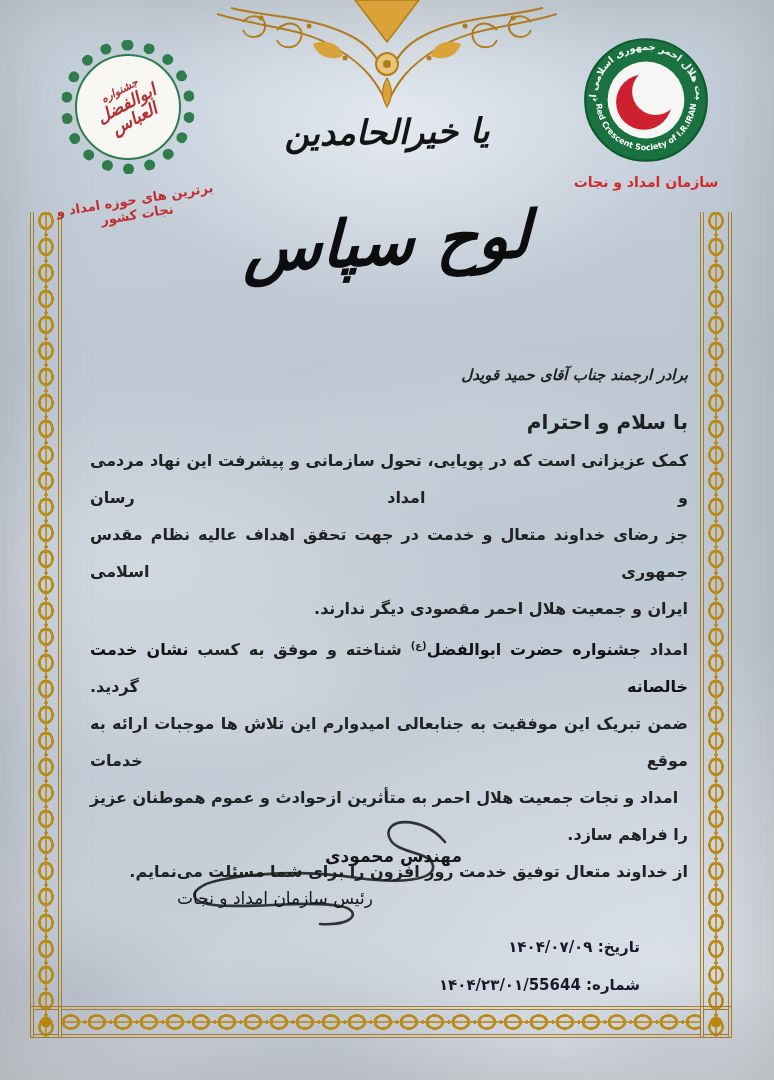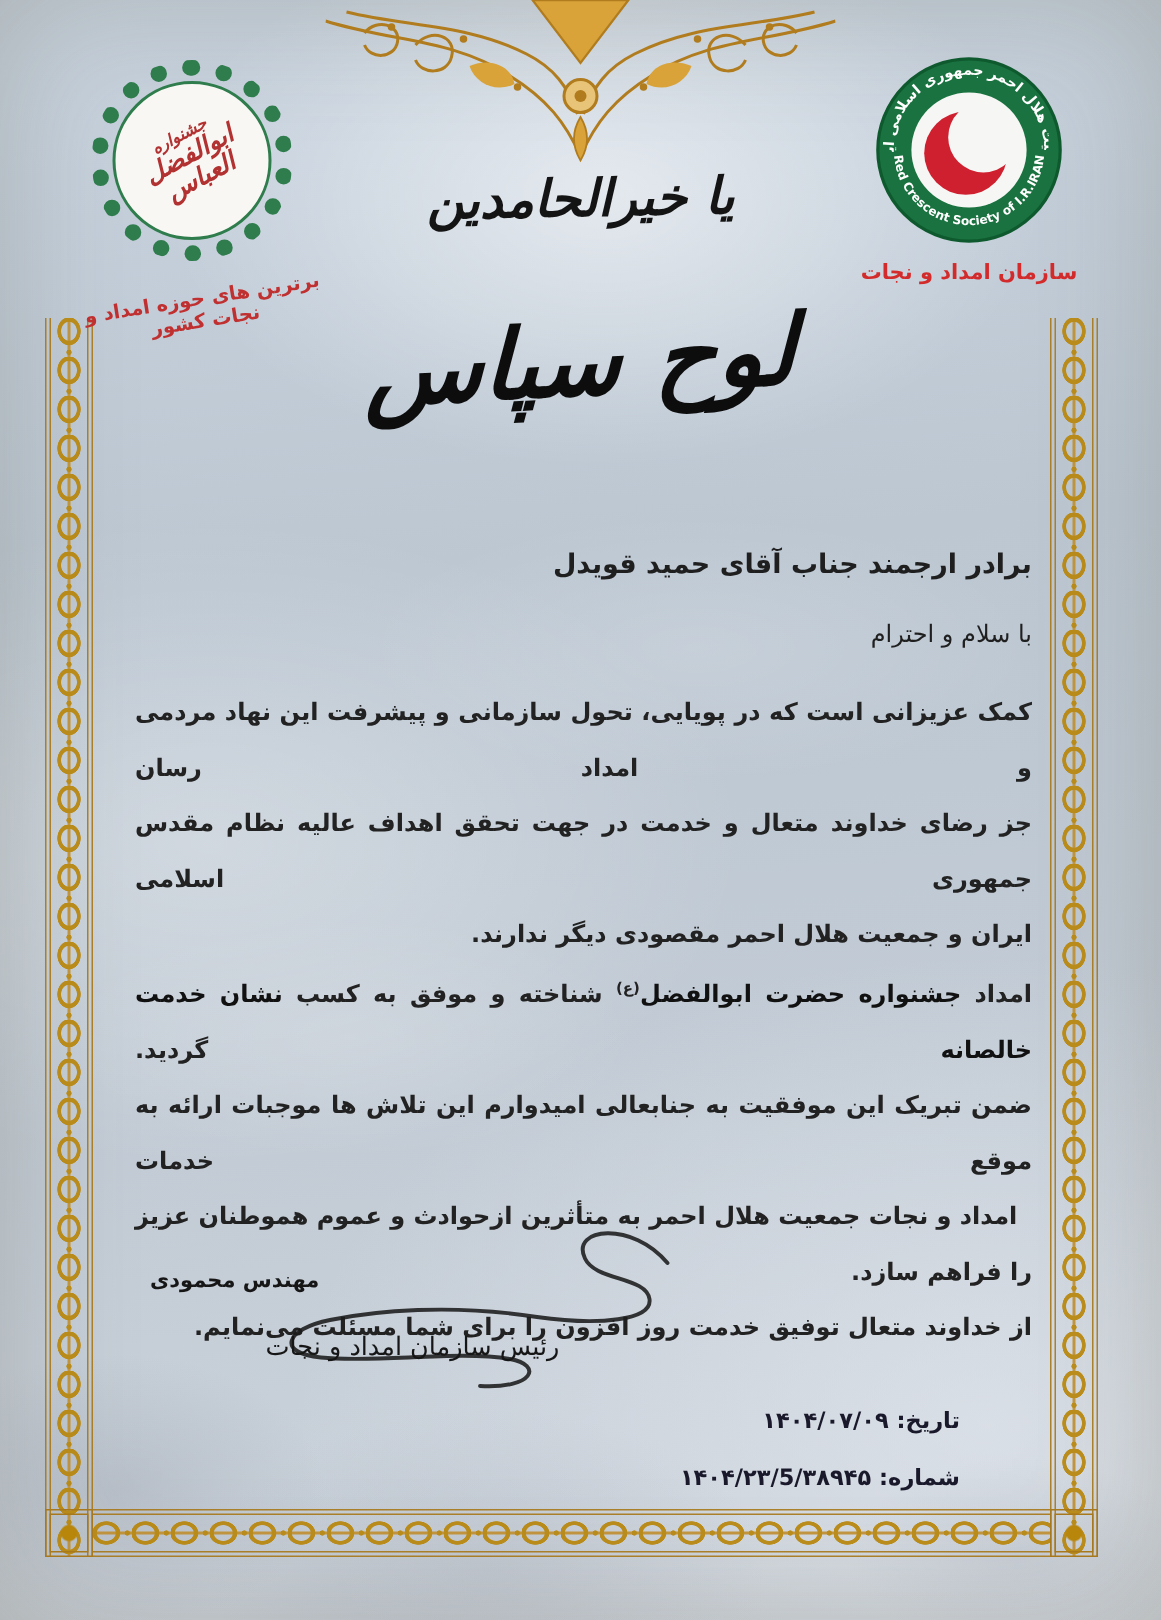--- a/index.html
+++ b/index.html
@@ -99,33 +99,33 @@
     font-size:15px;font-weight:bold;color:#30343b;white-space:nowrap;direction:rtl;
   }
   .main-title{
     position:absolute;top:204px;left:50%;transform:translateX(-50%) rotate(-3deg) skewX(-4deg);
     font-family:"DejaVu Serif",serif;font-weight:bold;font-style:italic;
     font-size:64px;color:#0d0d0d;white-space:nowrap;
   }
 
   
   .content{position:absolute;left:90px;right:86px;top:366px;direction:rtl;}
-  .addressee{font-size:18px;font-weight:bold;margin-bottom:26px;}
-  .salutation{font-size:16px;font-weight:normal;margin-bottom:24px;}
+  .addressee{font-size:15px;font-weight:bold;margin-bottom:26px;font-style:italic;}
+  .salutation{font-size:20px;font-weight:bold;margin-bottom:8px;}
   .line{font-size:16px;font-weight:bold;line-height:37px;color:#222;
         text-align:justify;text-align-last:justify;}
   .line.ra{text-align:left;text-align-last:right;}
   .line b{font-weight:bold;color:#111;}
   .sup{font-size:10px;vertical-align:super;}
 
   
   .signature{position:absolute;left:100px;top:812px;width:350px;height:130px;}
   .signature svg{position:absolute;inset:0;}
-  .sig-name{position:absolute;top:34px;left:0;width:100%;text-align:left;
-            font-size:14px;font-weight:bold;color:#161616;direction:rtl;}
+  .sig-name{position:absolute;top:34px;left:12px;width:100%;text-align:right;
+            font-size:17px;font-weight:bold;color:#161616;direction:rtl;}
   .sig-title{position:absolute;top:76px;left:0;width:100%;text-align:center;
             font-size:17px;font-weight:normal;color:#161616;direction:rtl;}
 
   
   .footer{position:absolute;right:134px;top:928px;text-align:right;direction:rtl;
           font-size:15px;font-weight:bold;color:#19192b;line-height:38px;}
 </style>
 </head>
 <body>
 
@@ -218,15 +218,15 @@
                C335,68 300,72 258,66 C200,57 150,62 120,68
                C90,74 84,90 114,93 C150,97 205,88 240,94
                C262,98 256,114 220,112" fill="none" stroke="#1b1b1b" stroke-width="2.6" stroke-linecap="round" opacity="0.88"></path>
     </svg>
     <div class="sig-name">مهندس محمودی</div>
     <div class="sig-title">رئیس سازمان امداد و نجات</div>
   </div>
 
   <div class="footer">
     <div>تاریخ: ۱۴۰۴/۰۷/۰۹</div>
-    <div>شماره: ۱۴۰۴/۲۳/5/۳۸۹۴۵</div>
+    <div>شماره: ۱۴۰۴/۲۳/۰۱/55644</div>
   </div>
 </div>
 
 </body></html>

